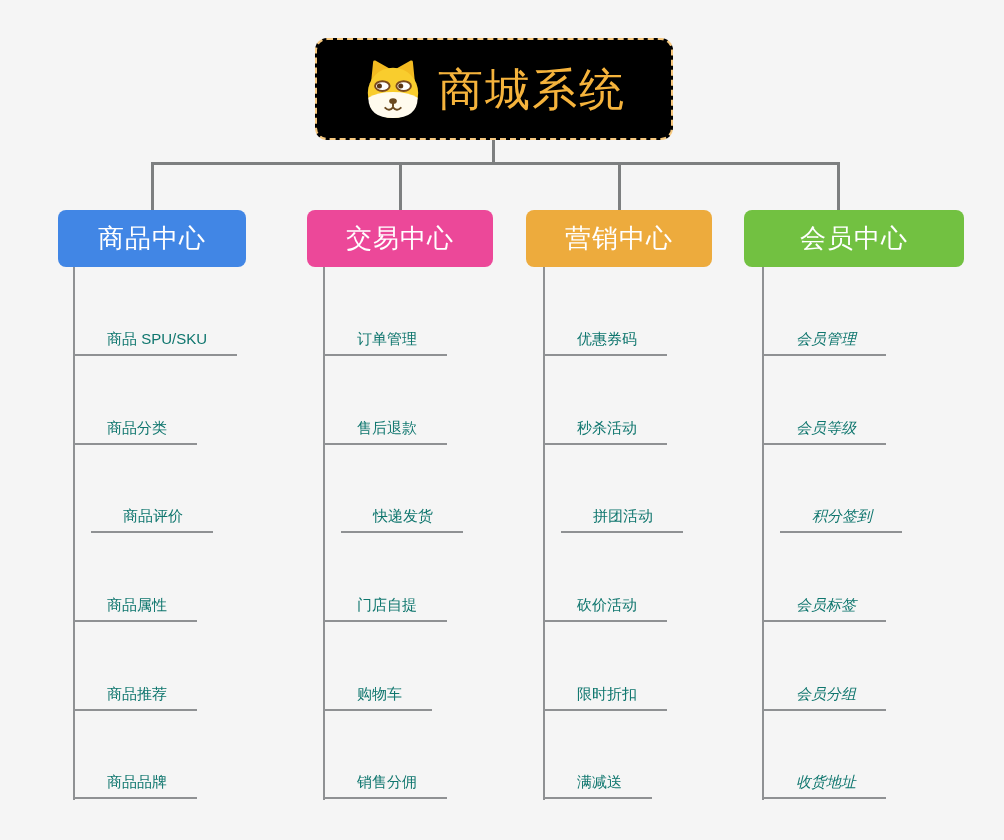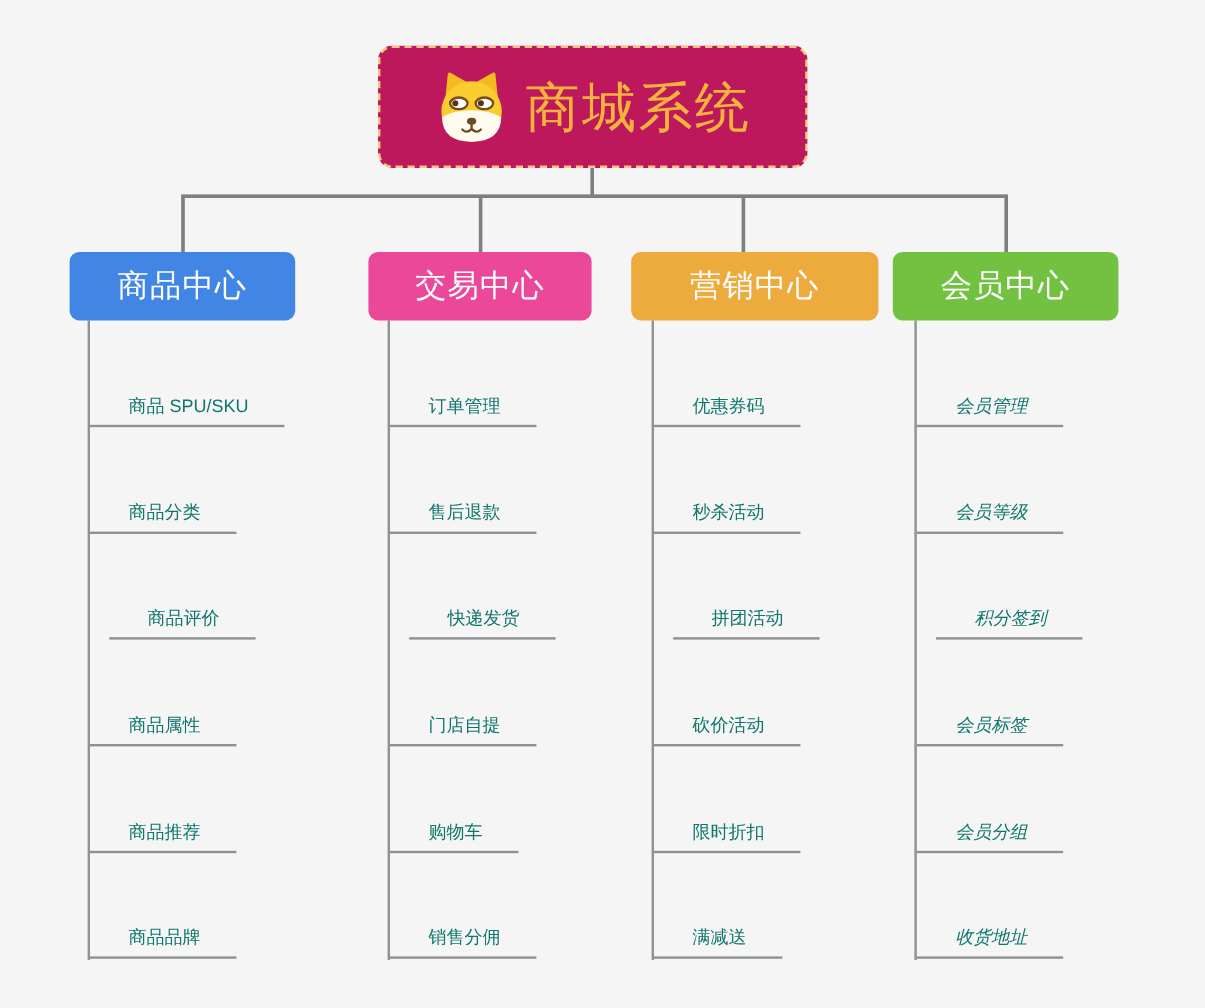--- a/index.html
+++ b/index.html
@@ -6,21 +6,21 @@
   body{
     width:1004px;height:840px;background:#f5f5f5;overflow:hidden;
     font-family:"Liberation Sans","DejaVu Sans",sans-serif;
     position:relative;
   }
   #stage{position:absolute;inset:0;width:1004px;height:840px;}
 
   
   .root-node{
     position:absolute;left:315px;top:38px;width:354px;height:98px;
-    background:#be185d;border:2px dashed #f6c87f;border-radius:12px;
+    background:#000000;border:2px dashed #f6c87f;border-radius:12px;
     display:flex;align-items:center;justify-content:center;gap:14px;
     box-sizing:content-box;
   }
   .root-title{font-size:45px;color:#f5b33c;letter-spacing:2px;line-height:1;}
 
   
   .line{position:absolute;background:#7d7f80;}
   .root-drop{left:492px;top:140px;width:3px;height:23px;}
   .h-line{left:151px;top:162px;width:689px;height:3px;}
   .drop{top:164px;width:3px;height:46px;}
@@ -31,22 +31,22 @@
 
   
   .branch{
     position:absolute;top:210px;height:57px;border-radius:8px;
     color:#ffffff;font-size:26px;display:flex;align-items:center;justify-content:center;
     letter-spacing:1px;
     font-family:Liberation Mono, monospace;
   }
   .b-0{left:58px;width:188px;}
   .b-1{left:307px;width:186px;}
-  .b-2{left:526px;width:206px;}
-  .b-3{left:744px;width:188px;}
+  .b-2{left:526px;width:186px;}
+  .b-3{left:744px;width:220px;}
 
   
   .column{
     position:absolute;top:267px;height:533px;
     border-left:2px solid #8f9193;
   }
   .c-0{left:73px;}
   .c-1{left:323px;}
   .c-2{left:543px;}
   .c-3{left:762px;font-style:italic;}

